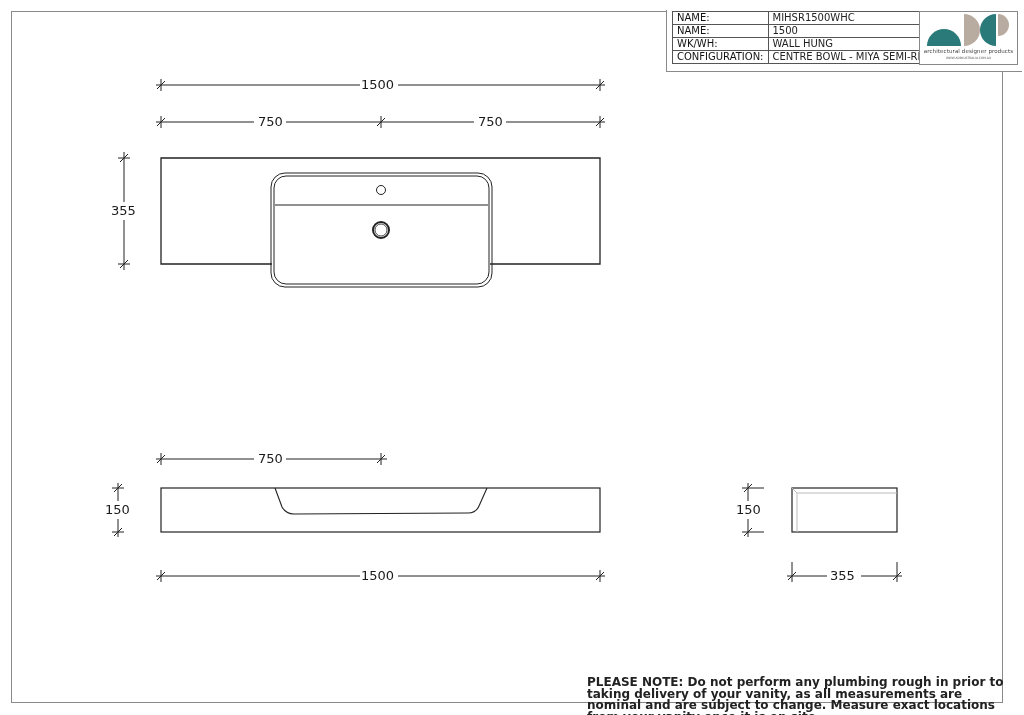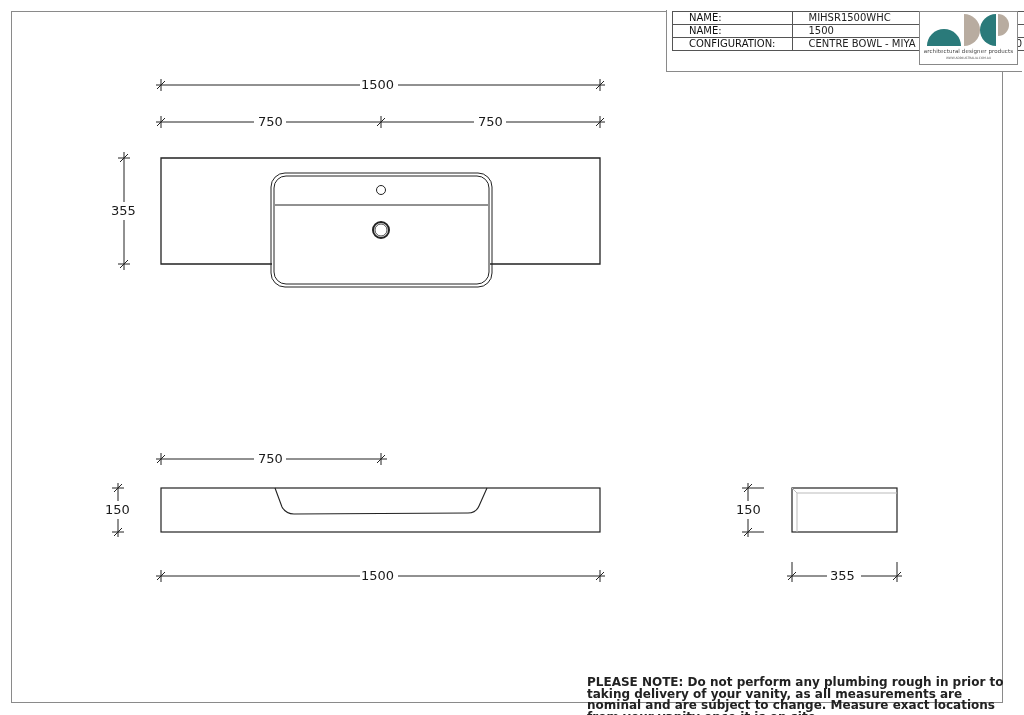--- a/index.html
+++ b/index.html
@@ -3,21 +3,21 @@
 <meta charset="utf-8">
 <style>
   html, body { margin: 0; padding: 0; background: #ffffff; }
   body { width: 1024px; height: 715px; position: relative; overflow: hidden;
          font-family: "DejaVu Sans", sans-serif; color: #1a1a1a; }
   .sheet-border { position: absolute; left: 11px; top: 11px; width: 992px; height: 692px;
                   border: 1px solid #8a8a8a; box-sizing: border-box; }
   .titleblock-frame { position: absolute; left: 666px; top: 10px; width: 356px; height: 62px;
                       border-left: 1px solid #8a8a8a; border-bottom: 1px solid #8a8a8a; background:#fff; box-sizing: border-box;}
   table.tb { position: absolute; left: 672px; top: 11px; border-collapse: collapse; }
-  table.tb td { border: 1px solid #555; padding: 0 16px; height: 12px; line-height: 12px; white-space: nowrap; }
+  table.tb td { border: 1px solid #555; padding: 0 4px; height: 12px; line-height: 12px; white-space: nowrap; }
   table.tb td.k { font-family: "DejaVu Sans", sans-serif; font-size: 10px; width: 82px; color:#111; }
   table.tb td.v { font-family: "DejaVu Sans", sans-serif; font-size: 10px; width: 143px; color:#222; }
   .logo { position: absolute; left: 919px; top: 11px; width: 99px; height: 54px; border: 1px solid #888; box-sizing: border-box; background:#fff; }
   .logo-text { position: absolute; left: 0; width: 100%; text-align: center; top: 36px; font-size: 5.5px; color:#444; letter-spacing: 0.1px; }
   .logo-url { position: absolute; left: 0; width: 100%; text-align: center; top: 44px; font-size: 3px; color:#555; }
   .note { position: absolute; left: 587px; top: 677px; width: 420px; font-size: 12px; line-height: 11.5px; color: #222; font-weight: bold; }
   svg.drawing { position: absolute; left: 0; top: 0; }
 </style>
 </head>
 <body>
@@ -27,20 +27,24 @@
 <div class="titleblock-frame"></div>
 <table class="tb">
   <tbody>
       <tr>
     <td class="k">NAME:</td>
     <td class="v">MIHSR1500WHC</td>
   </tr>
   <tr>
     <td class="k">NAME:</td>
     <td class="v">1500</td>
+  </tr>
+  <tr>
+    <td class="k">WK/WH:</td>
+    <td class="v">WALL HUNG</td>
   </tr>
   <tr>
     <td class="k">CONFIGURATION:</td>
     <td class="v">CENTRE BOWL - MIYA SEMI-RECESSED 750</td>
   </tr>
 </tbody>
   </table>
 
 <div class="logo">
   <svg width="97" height="36" viewBox="0 0 97 36">

